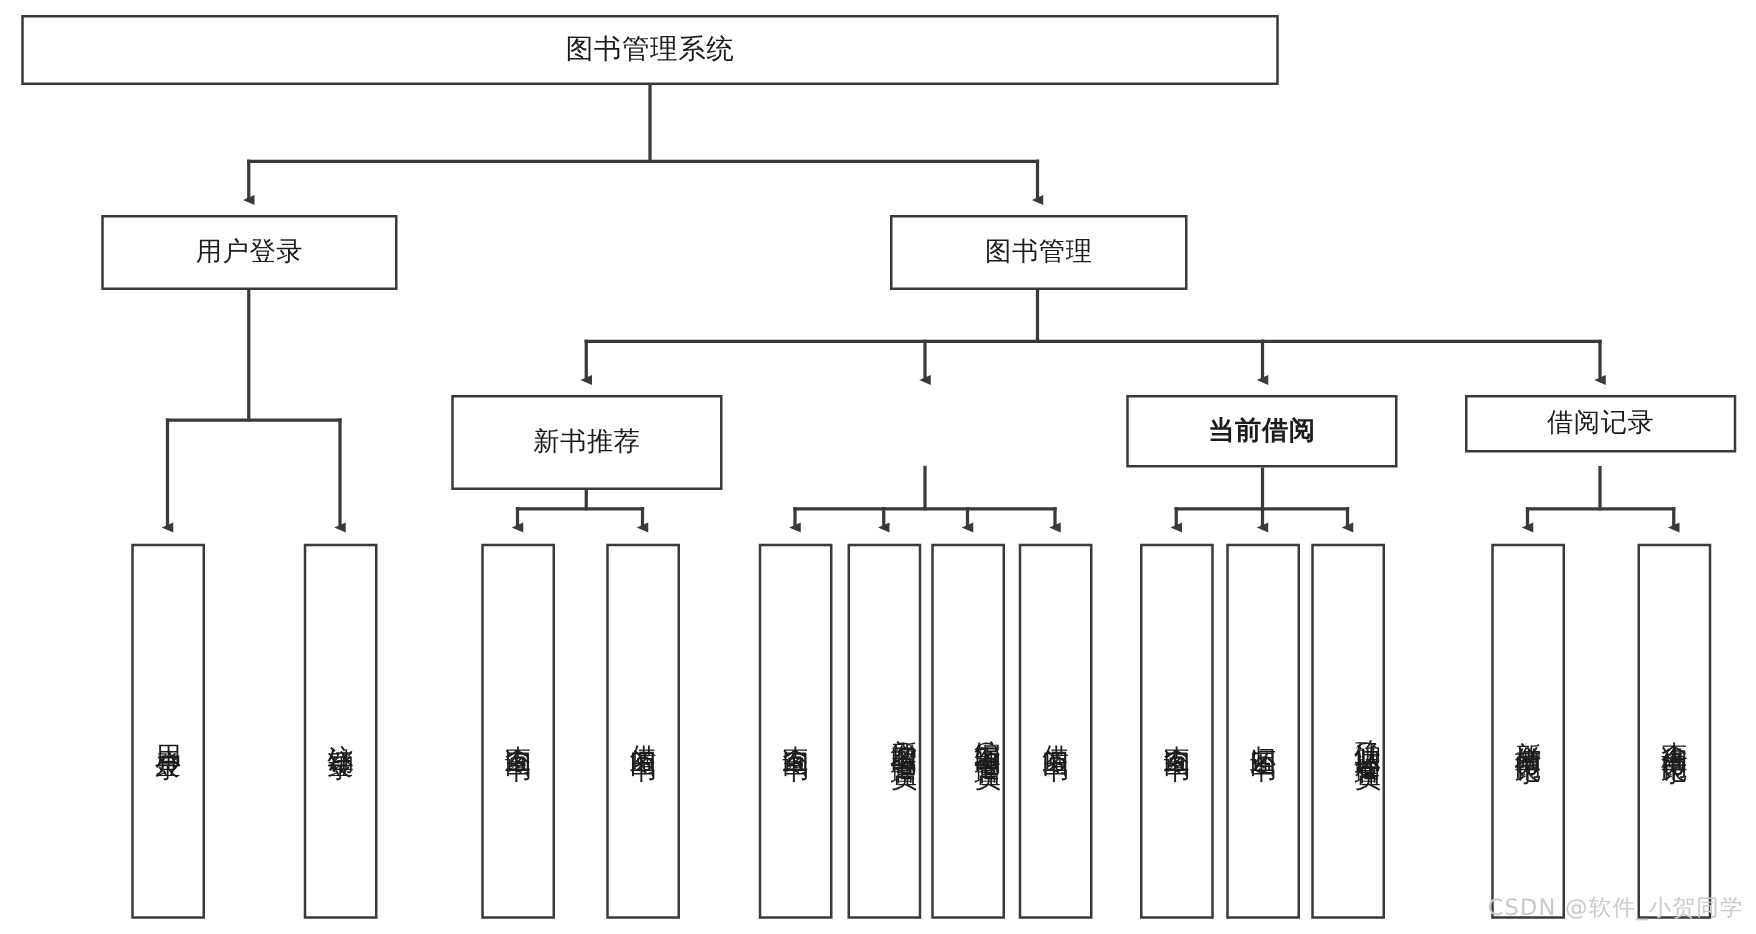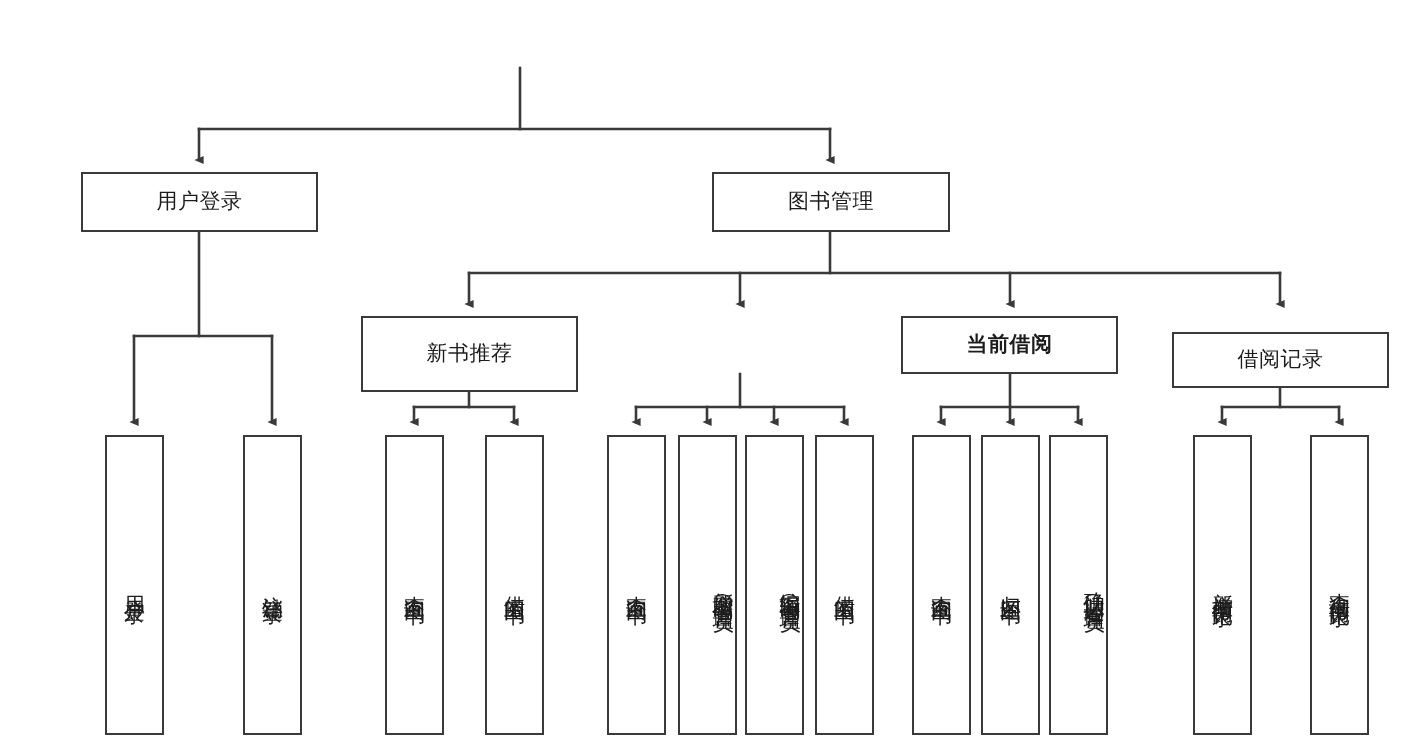--- a/index.html
+++ b/index.html
@@ -120,35 +120,38 @@
       <path d="M1010,407 L1010,422" marker-end="url(#arrow)"></path>
       <path d="M1078,407 L1078,422" marker-end="url(#arrow)"></path>
 
       <path d="M1280,374 L1280,407"></path>
       <path d="M1222,407 L1339,407"></path>
       <path d="M1222,407 L1222,422" marker-end="url(#arrow)"></path>
       <path d="M1339,407 L1339,422" marker-end="url(#arrow)"></path>
     </g>
   </svg>
 
+  <div class="node horiz root" style="left:17px; top:12px; width:1006px; height:56px;">
+    <span class="node-label">图书管理系统</span>
+  </div>
 
   <div class="node horiz" style="left:81px; top:172px; width:237px; height:60px;">
     <span class="node-label">用户登录</span>
   </div>
   <div class="node horiz" style="left:712px; top:172px; width:238px; height:60px;">
     <span class="node-label">图书管理</span>
   </div>
 
   <div class="node horiz" style="left:361px; top:316px; width:217px; height:76px;">
     <span class="node-label">新书推荐</span>
   </div>
   <div class="node horiz" style="left:901px; top:316px; width:217px; height:58px;font-weight:bold;">
     <span class="node-label">当前借阅</span>
   </div>
-  <div class="node horiz" style="left:1172px; top:332px; width:217px; height:56px;">
+  <div class="node horiz" style="left:1172px; top:316px; width:217px; height:46px;">
     <span class="node-label">借阅记录</span>
   </div>
 
   <div class="node leaf center-text" style="left:105px; top:435px; width:59px; height:300px;">
     <span class="node-label">用户登录</span>
   </div>
   <div class="node leaf center-text" style="left:243px; top:435px; width:59px; height:300px;">
     <span class="node-label">注销登录</span>
   </div>
 
@@ -182,14 +185,15 @@
     <span class="node-label">确认归还（管理员）</span>
   </div>
 
   <div class="node leaf center-text" style="left:1193px; top:435px; width:59px; height:300px;">
     <span class="node-label">新增借阅记录</span>
   </div>
   <div class="node leaf center-text" style="left:1310px; top:435px; width:59px; height:300px;">
     <span class="node-label">查询借阅记录</span>
   </div>
 
+  <div class="watermark" style="left:1190px; top:714px;">CSDN @软件_小贺同学</div>
 
 </div>
 
 </body></html>

